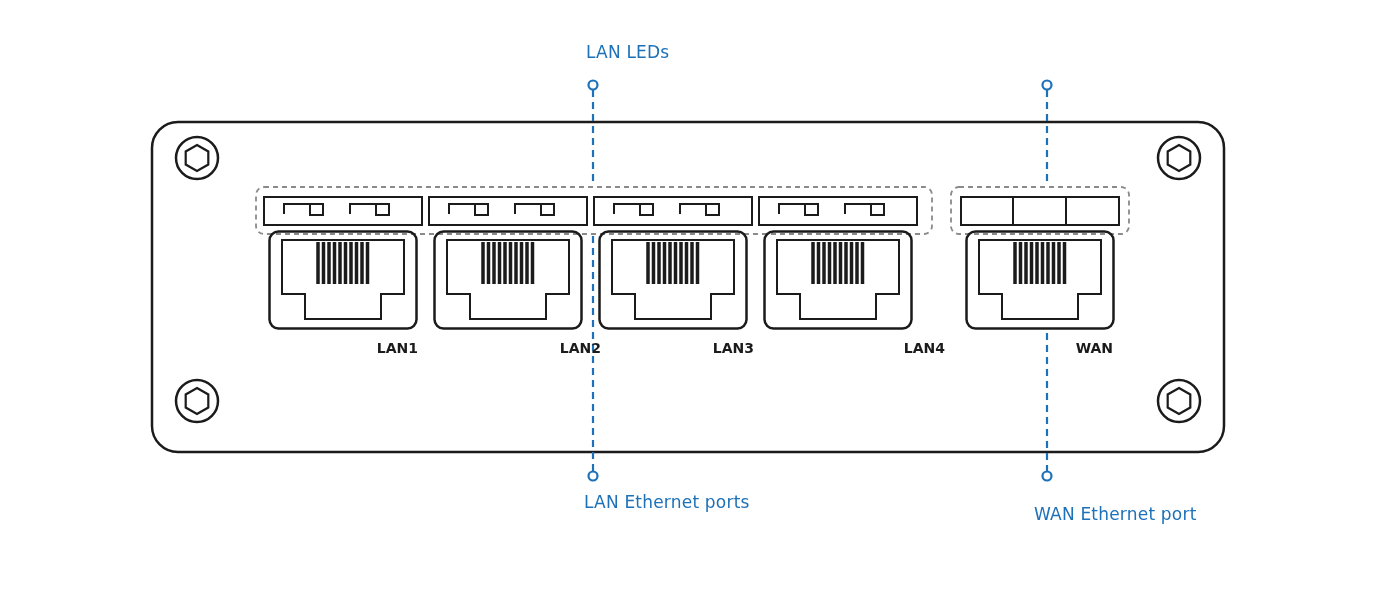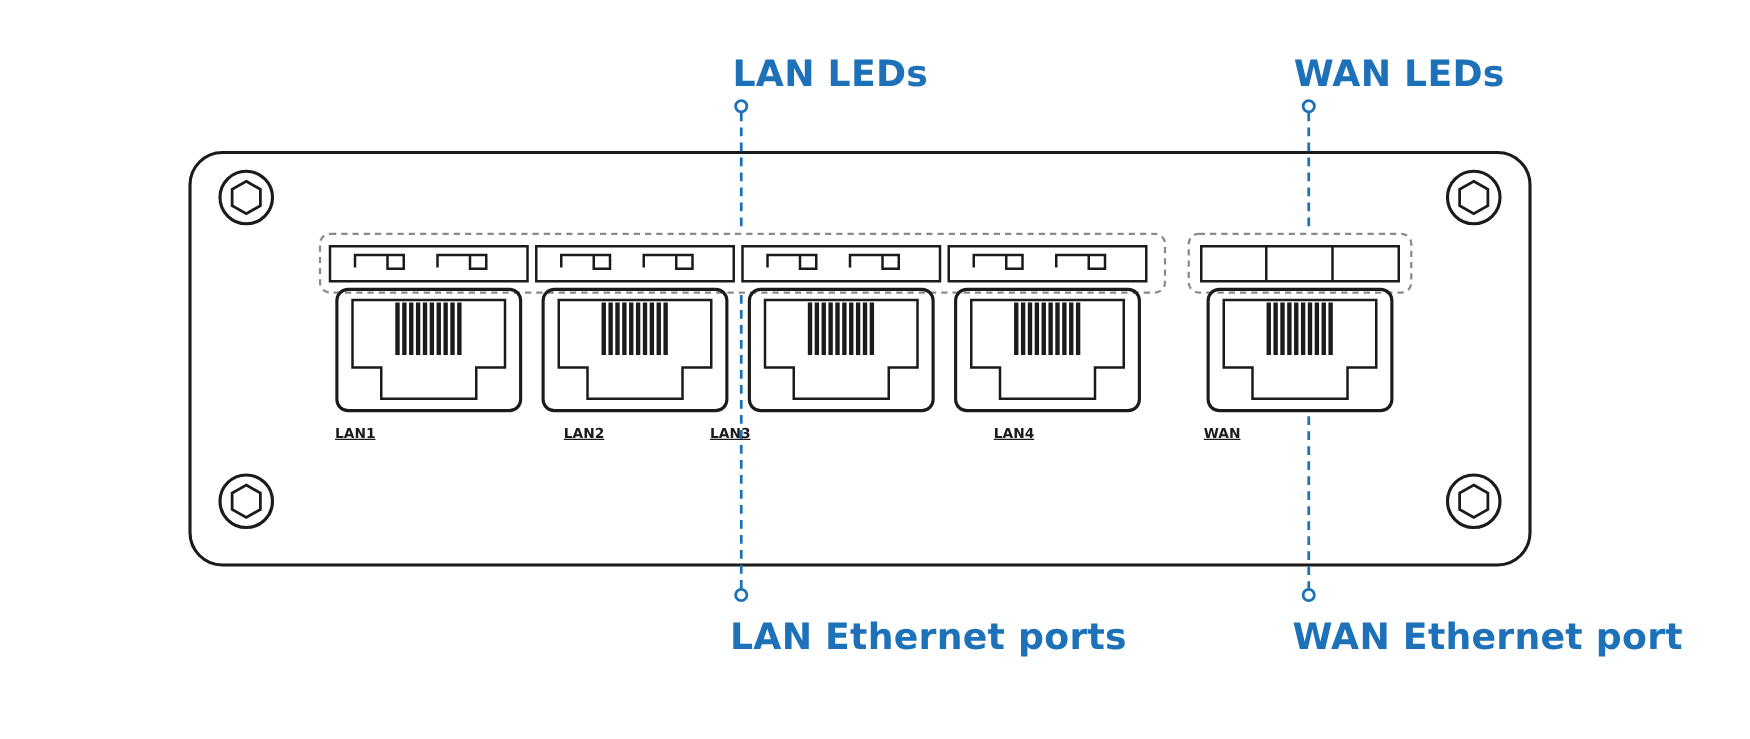--- a/index.html
+++ b/index.html
@@ -13,34 +13,33 @@
     position:relative;
     width:1400px;height:591px;
     background:var(--color-bg);
     font-family:"DejaVu Sans","Liberation Sans",sans-serif;
     overflow:hidden;
   }
   .art{position:absolute;left:0;top:0;}
   .callout{
     position:absolute;
     color:var(--color-accent);
-    font-size:29px;
-    font-weight:700;
+    font-size:17px;
+    font-weight:400;
     white-space:nowrap;
     letter-spacing:0.2px;
   }
   .port-label{
     position:absolute;
     width:150px;
-    text-align:left;
+    text-align:right;
     color:var(--color-ink);
-    font-size:11px;
+    font-size:14px;
     font-weight:700;
     top:340px;
-    text-decoration:underline;
   }
   .blue-dash{stroke:var(--color-accent);stroke-width:2.2;stroke-dasharray:7 5;fill:none;}
   .blue-dot{stroke:var(--color-accent);stroke-width:2.2;fill:#fff;}
   .ink{stroke:var(--color-ink);fill:none;}
   .gray-dash{stroke:var(--color-dash);stroke-width:1.8;stroke-dasharray:5 4;fill:none;}
 </style>
 </head>
 <body>
 
 <div class="stage">
@@ -116,23 +115,22 @@
     <line x1="1047" y1="90" x2="1047" y2="186" class="blue-dash"></line>
 
     <line x1="593" y1="236" x2="593" y2="471" class="blue-dash"></line>
     <circle cx="593" cy="476" r="4.5" class="blue-dot"></circle>
 
     <line x1="1047" y1="333" x2="1047" y2="471" class="blue-dash"></line>
     <circle cx="1047" cy="476" r="4.5" class="blue-dot"></circle>
   </svg>
 
   <div class="callout" style="left:586px;top:42px;">LAN LEDs</div>
-  <div class="callout" style="left:1035px;top:42px;">WAN LEDs</div>
   <div class="callout" style="left:584px;top:492px;">LAN Ethernet ports</div>
-  <div class="callout" style="left:1034px;top:492px;">WAN Ethernet port</div>
+  <div class="callout" style="left:1034px;top:504px;">WAN Ethernet port</div>
 
   <div class="port-label" style="left:268px;">LAN1</div>
   <div class="port-label" style="left:451px;">LAN2</div>
-  <div class="port-label" style="left:568px;">LAN3</div>
+  <div class="port-label" style="left:604px;">LAN3</div>
   <div class="port-label" style="left:795px;">LAN4</div>
   <div class="port-label" style="left:963px;">WAN</div>
 
 </div>
 
 </body></html>

